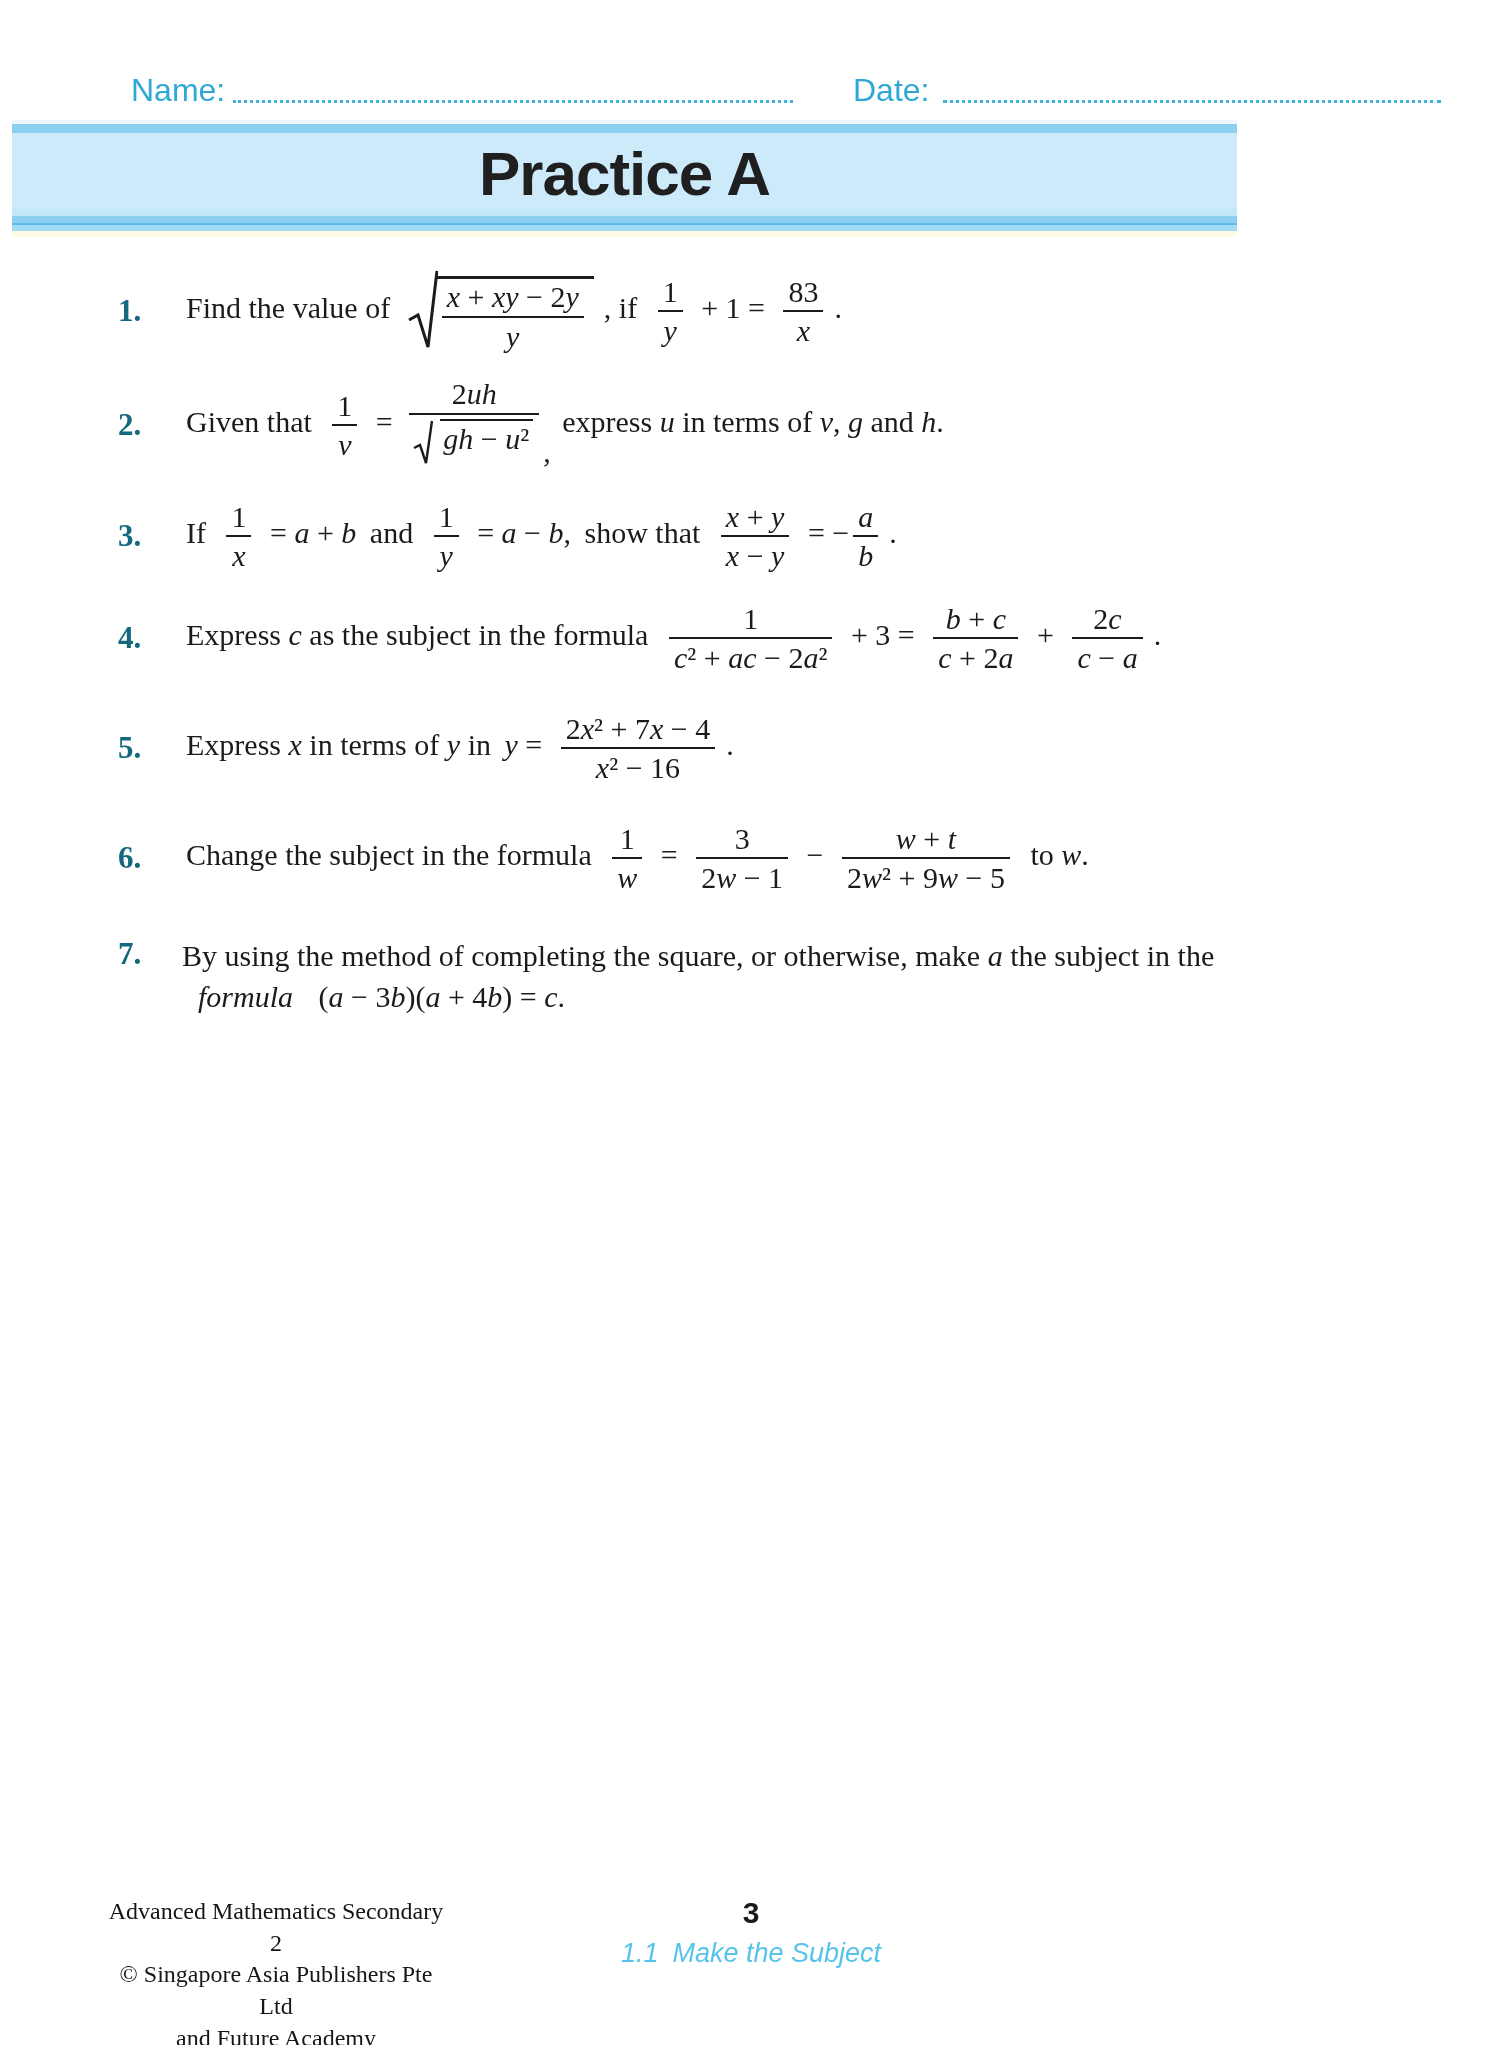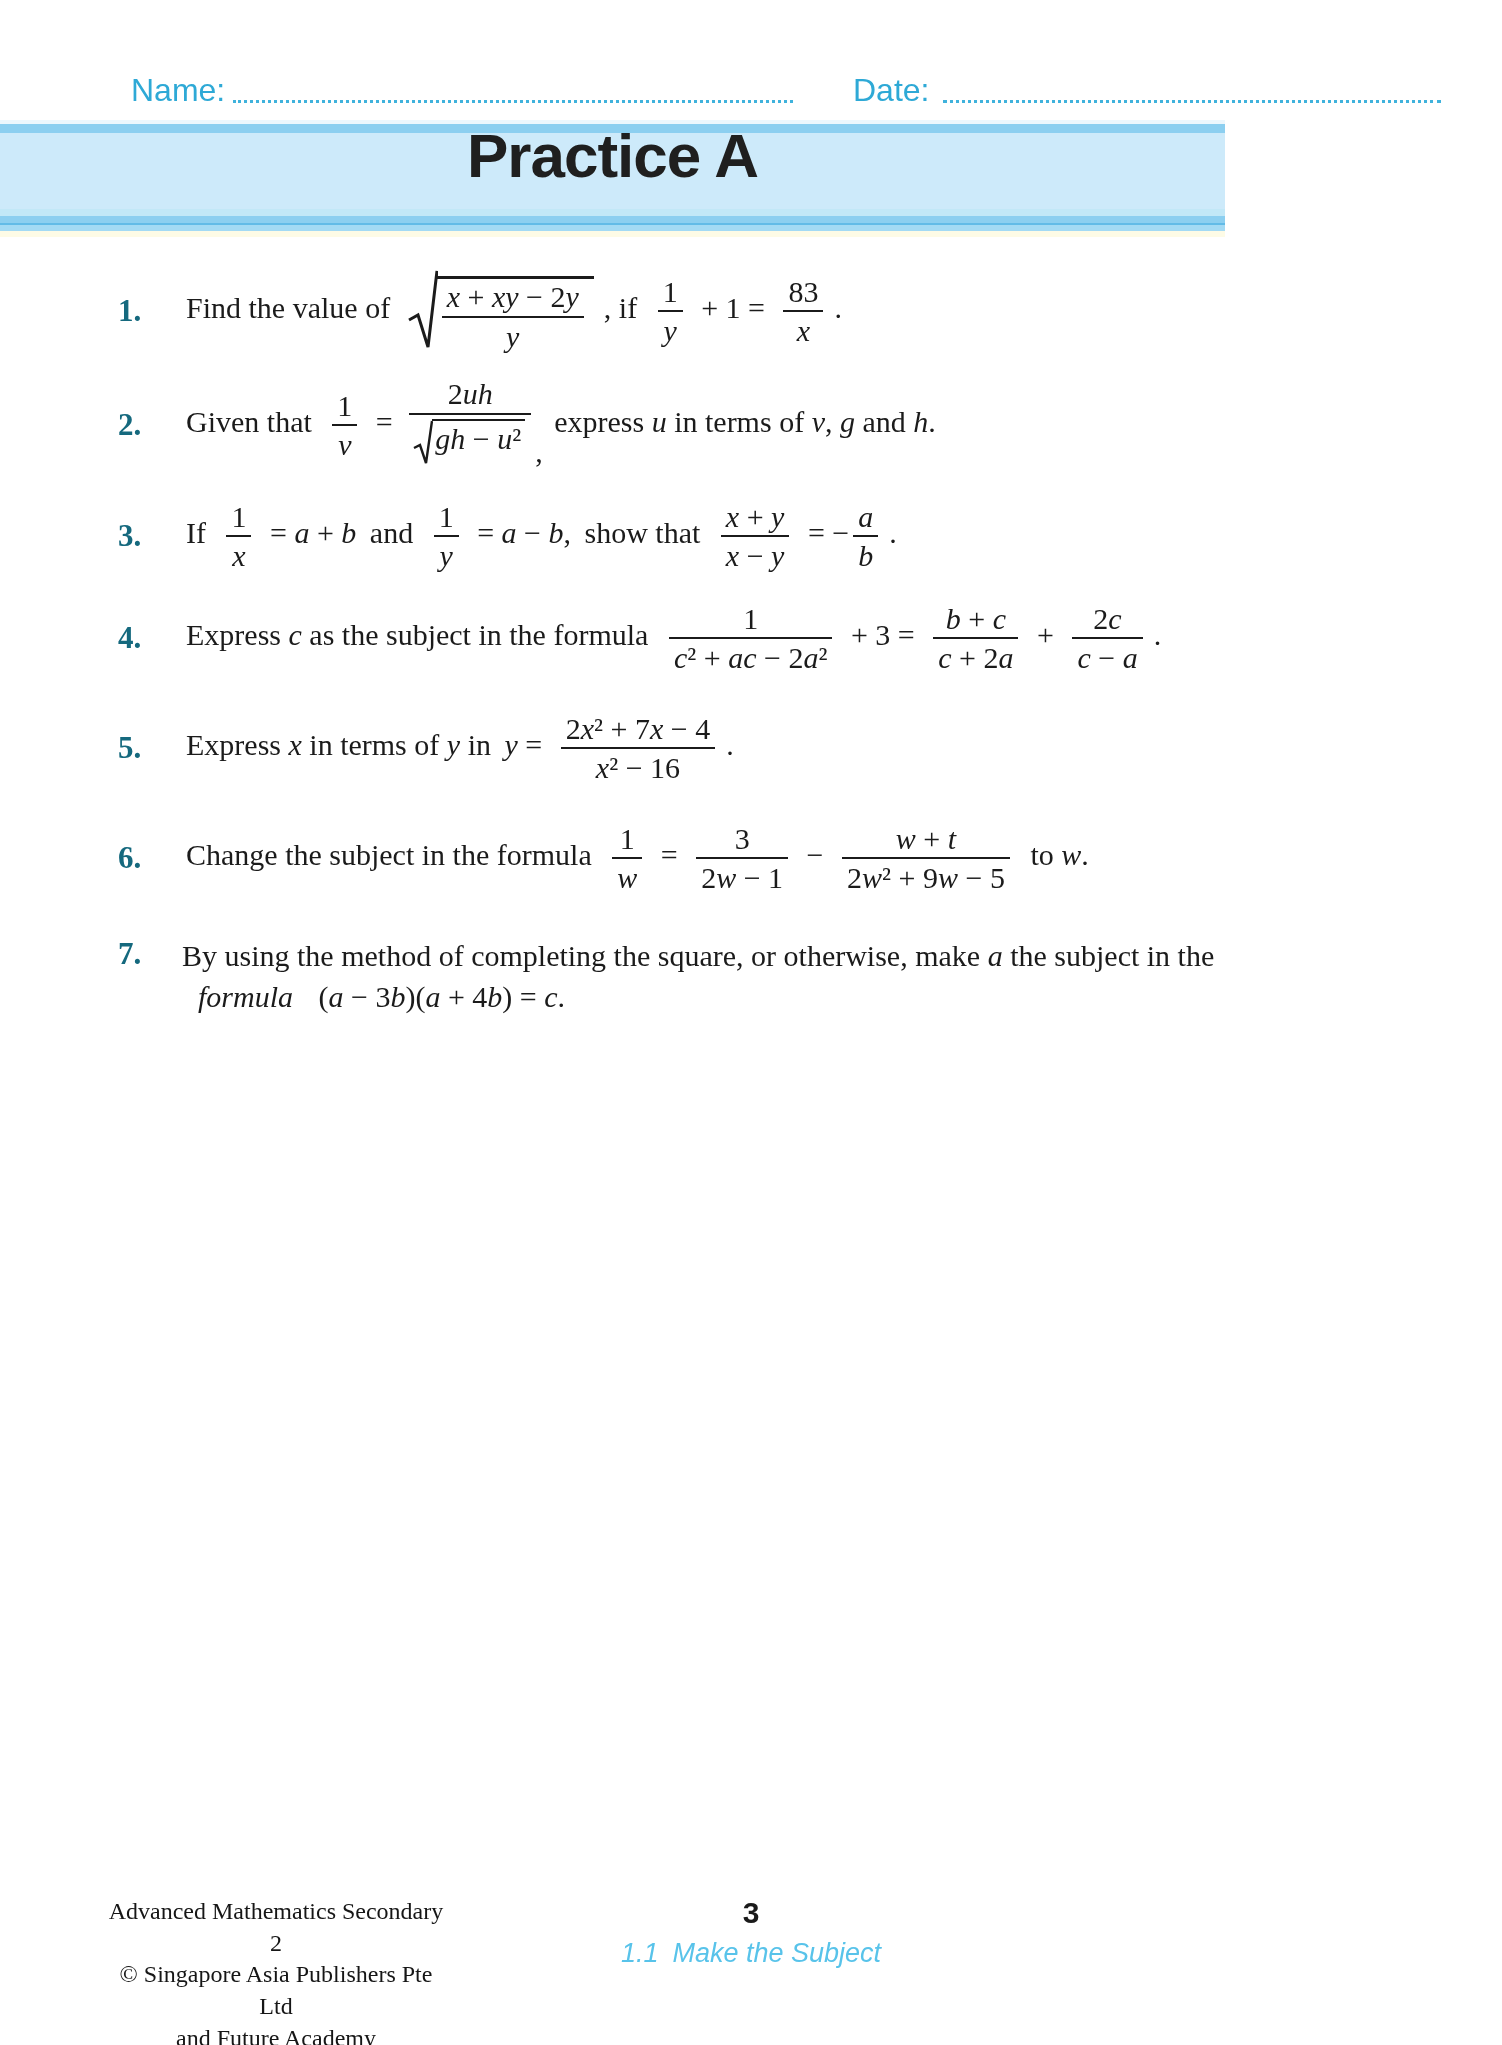--- a/index.html
+++ b/index.html
@@ -7,48 +7,48 @@
         font-family:"Liberation Serif",serif;color:#1b1b1b;}
 
   
   .fill-group{position:absolute;display:flex;align-items:flex-end;}
   .fill-label{font-family:"Liberation Sans",sans-serif;font-size:32px;color:#2ea9d6;line-height:1;}
   .dotline{display:inline-block;height:6px;border-bottom:3px dotted #3fb2dc;margin:0 0 3px 8px;}
   .dotline.name{width:560px;}
   .dotline.date{width:498px;}
 
   
-  .banner{position:absolute;left:0;top:120px;width:1225px;height:117px;
+  .banner{position:absolute;left:12px;top:120px;width:1225px;height:117px;
     background:linear-gradient(to bottom,
       #ecf7fd 0px,#ecf7fd 4px,
       #8ccff0 4px,#8ccff0 13px,
       #cdeafa 13px,#cdeafa 89px,
       #c2e8f7 89px,#c2e8f7 96px,
       #8ccff0 96px,#8ccff0 103px,
       #62bbe7 103px,#62bbe7 105px,
       #a3daf4 105px,#a3daf4 111px,
       #fdfbe6 111px,#fdfbe6 117px);
-    display:flex;align-items:flex-start;justify-content:center;}
+    display:flex;align-items:center;justify-content:center;}
   .banner-title{font-family:"Liberation Sans",sans-serif;font-weight:700;font-size:62px;
     color:#1f1f1f;letter-spacing:-1px;padding-bottom:10px;}
 
   
   .qrow{position:absolute;left:118px;right:70px;display:flex;align-items:center;min-height:92px;}
   .qrow.start{align-items:flex-start;min-height:0;}
   .qnum{flex:0 0 64px;font-weight:700;font-size:31px;color:#15697e;}
   .qbody{font-size:30px;line-height:1.35;}
   .mtext{margin:0 4px;}
   .mvar{margin:0 2px;}
 
   .frac{display:inline-block;vertical-align:middle;text-align:center;margin:0 7px;}
   .frac .num{display:block;padding:0 5px 3px;line-height:1.05;}
   .frac .den{display:block;border-top:2px solid #1b1b1b;padding:3px 5px 0;line-height:1.05;}
   .frac .den-wrap{display:block;border-top:2px solid #1b1b1b;padding:4px 4px 0;line-height:1.05;}
 
-  .sqrt{display:inline-flex;align-items:flex-start;}
+  .sqrt{display:inline-flex;align-items:flex-start;gap:8px;}
   .sqrt .radsvg{flex:0 0 auto;margin-right:-3px;}
   .sqrt .radicand{border-top:2px solid #1b1b1b;padding:1px 4px 0 3px;line-height:1.1;}
 
   .sqrt-big{display:inline-flex;align-items:flex-end;vertical-align:middle;margin:14px 6px;height:82px;}
   .sqrt-big .radsvg{flex:0 0 auto;margin-right:-3px;}
   .sqrt-big .radicand{border-top:3px solid #1b1b1b;padding:2px 8px 0 5px;}
   .sqrt-big .frac{margin:0;vertical-align:top;}
 
   .sub-comma{vertical-align:-30px;margin-left:-3px;}
 

